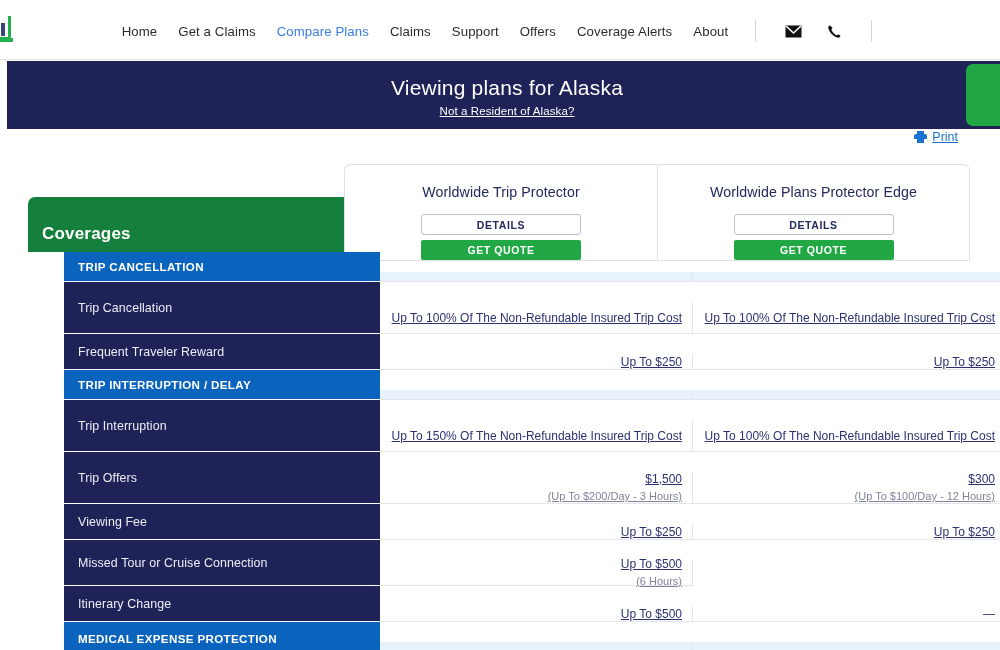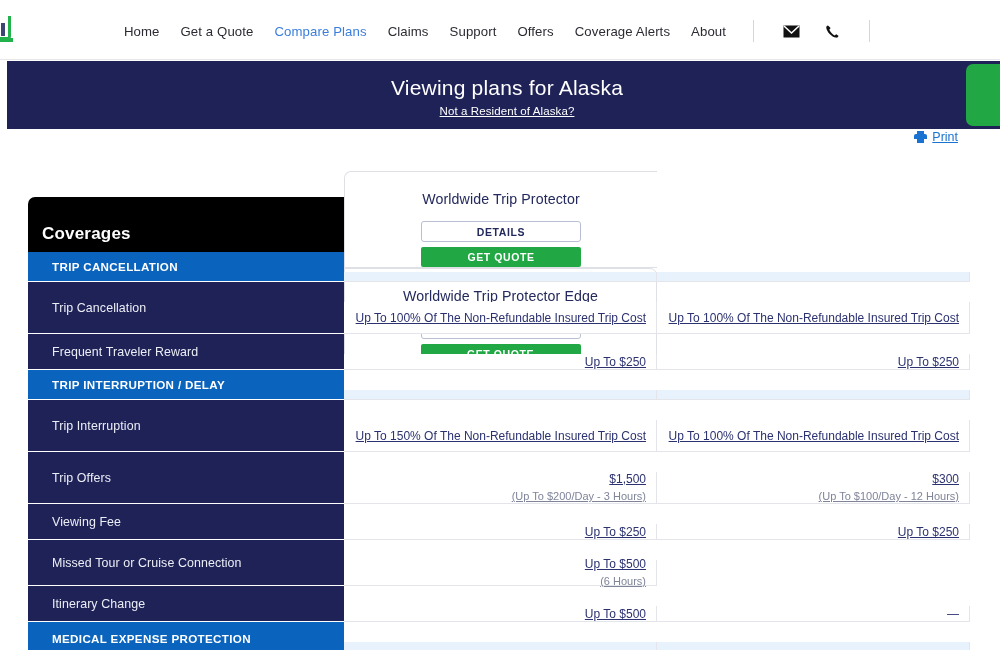--- a/index.html
+++ b/index.html
@@ -91,23 +91,22 @@
   .printer-ico .p-top { position:absolute; left:3px; top:0; width:7px; height:3px; background:#1a73d0; }
   .printer-ico .p-body { position:absolute; left:0; top:3px; width:13px; height:5px; background:#1a73d0; border-radius:2px 2px 0 0;}
   .printer-ico .p-out { position:absolute; left:3px; top:8px; width:7px; height:4px; background:#1a73d0; }
 
   
   .table-wrap {
     position: absolute; left: 28px; top: 155px;
     width: 942px; height: 500px;
   }
   .plan-cols {
-    position: absolute; left: 316px; top: 16px; width: 626px;
+    position: absolute; left: 316px; top: 9px; width: 626px;
     display: flex;
-    flex-direction: column;
   }
   .plan-head {
     width: 313px; height: 97px;
     background: #ffffff;
     border: 1px solid #dfe0e6;
     display: flex; flex-direction: column; align-items: center;
     padding-top: 19px;
   }
   .plan-head:first-child { border-radius: 7px 0 0 0; border-right: none; }
   .plan-head:last-child  { border-radius: 0 7px 0 0; }
@@ -128,34 +127,35 @@
     border: none; border-radius: 2px;
     color: #ffffff; font-size: 10.5px; font-weight: bold;
     letter-spacing: 0.6px;
     display: flex; align-items: center; justify-content: center;
     cursor: pointer;
   }
 
   .grid { position: absolute; left: 0; top: 42px; width: 942px; }
 
   .cov-title {
-    width: 316px; height: 55px; background: #000000;
+    width: 316px; height: 55px; background: #15803d;
     border-radius: 7px 0 0 0;
     display: flex; align-items: flex-end; padding: 0 0 8px 14px;
   }
   .cov-title span {
     color: #ffffff; font-size: 17px; font-weight: bold; letter-spacing: 0.2px;
   }
 
   .row { display: flex; width: 942px; }
   .cell-label {
     width: 316px; flex: 0 0 316px;
     display: flex; align-items: center;
-    padding-left: 24px;
+    padding-left: 14px;
     border-bottom: 1px solid #ffffff;
+    margin-left: 36px;
   }
   .cell-label.cat { background: #0a63bd; }
   .cell-label.cov { background: #1f2257; }
   .cell-label.cat span {
     color: #ffffff; font-size: 11.6px; font-weight: bold; letter-spacing: 0.35px;
   }
   .cell-label.cov span {
     color: #eceef6; font-size: 12.4px; letter-spacing: 0.1px;
   }
   .cell-val {
@@ -185,21 +185,21 @@
 <div class="page">
 
   <div class="topnav">
     <div class="logo-frag">
       <div class="lg-u"></div>
       <div class="lg-bar"></div>
       <div class="lg-base"></div>
     </div>
     <div class="nav-inner">
       <div class="nav-link">Home</div>
-      <div class="nav-link">Get a Quote</div>
+      <div class="nav-link">Get a Claims</div>
       <div class="nav-link active">Compare Plans</div>
       <div class="nav-link">Claims</div>
       <div class="nav-link">Support</div>
       <div class="nav-link">Offers</div>
       <div class="nav-link">Coverage Alerts</div>
       <div class="nav-link">About</div>
       <div class="nav-sep"></div>
       <div class="nav-icon">
         <svg width="17" height="13" viewBox="0 0 17 13">
             <rect x="0.5" y="0.5" width="16" height="12" fill="#111"></rect>
@@ -234,21 +234,21 @@
 
   <div class="table-wrap">
 
     <div class="plan-cols">
       <div class="plan-head">
         <div class="plan-name">Worldwide Trip Protector</div>
         <div class="btn-details">DETAILS</div>
         <div class="btn-quote">GET QUOTE</div>
       </div>
       <div class="plan-head">
-        <div class="plan-name">Worldwide Trip Protector Edge</div>
+        <div class="plan-name">Worldwide Plans Protector Edge</div>
         <div class="btn-details">DETAILS</div>
         <div class="btn-quote">GET QUOTE</div>
       </div>
     </div>
 
     <div class="grid">
       <div class="cov-title">
         <span>Coverages</span>
       </div>
       <div id="rows-host">

